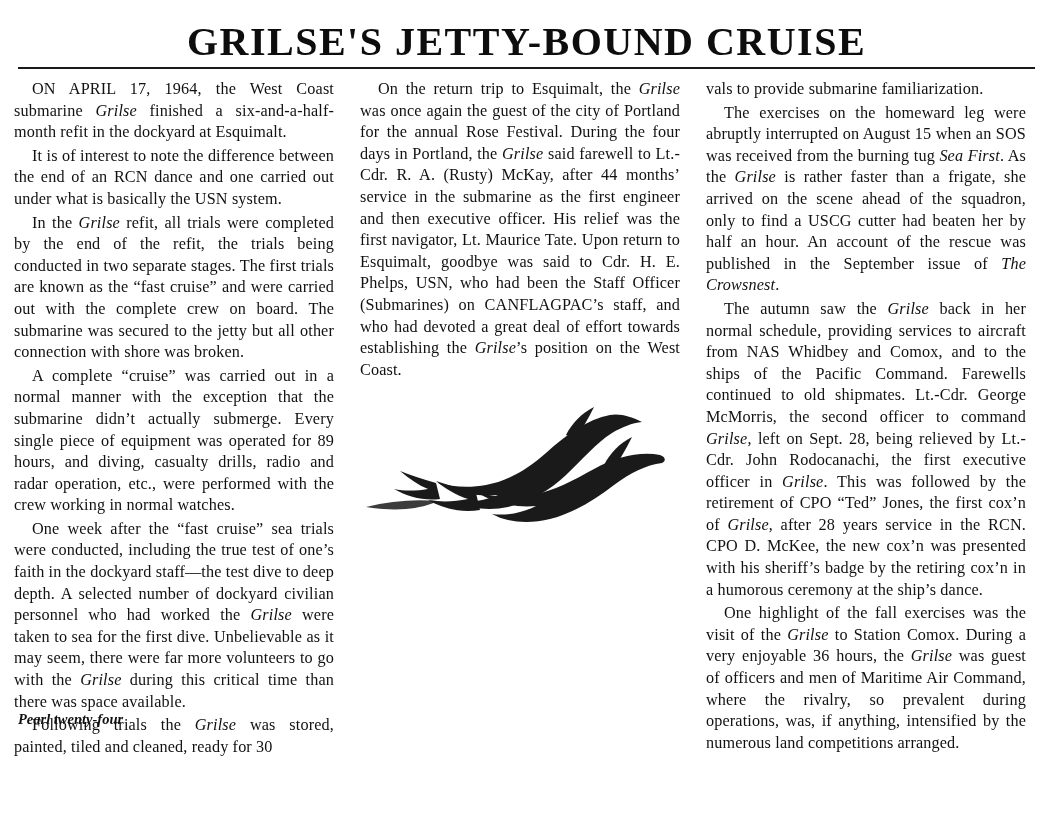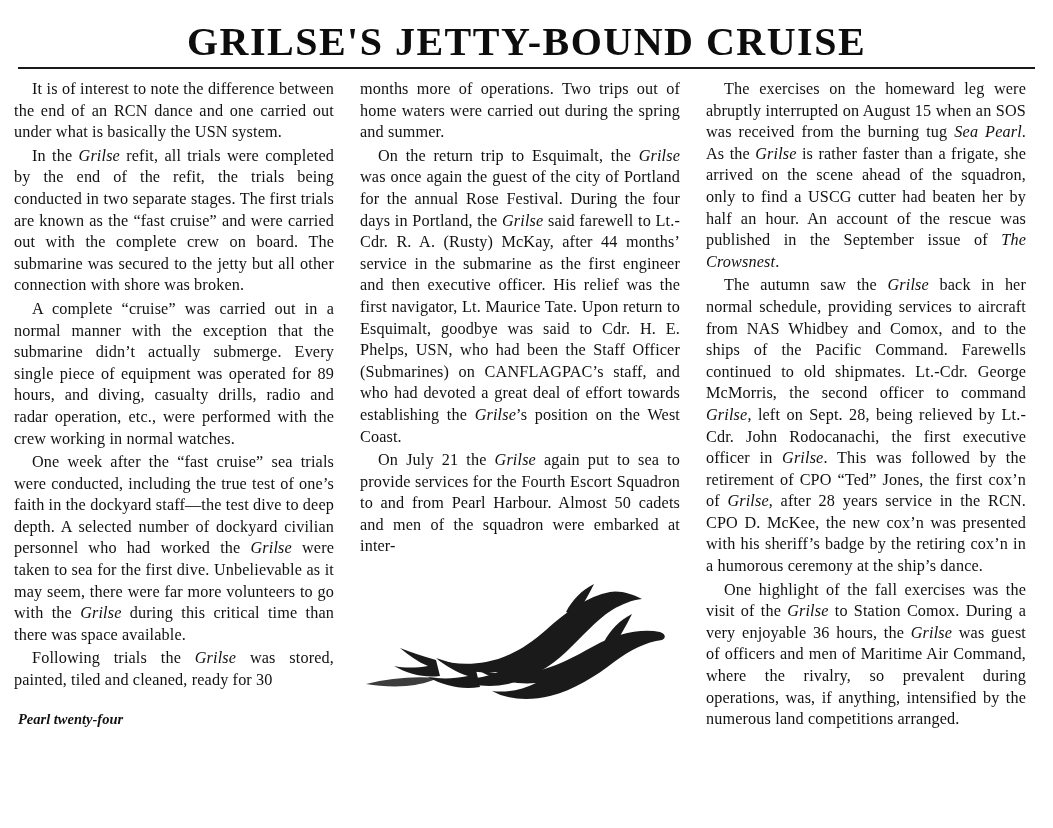--- a/index.html
+++ b/index.html
@@ -85,31 +85,30 @@
 <body>
 
 <div class="page">
 
   <h1 class="headline">GRILSE'S JETTY-BOUND CRUISE</h1>
   <div class="rule"></div>
 
   <div class="columns">
 
     <div class="col">
+      <p class="dropcap-para">ON APRIL 17, 1964, the West Coast submarine <i>Grilse</i> finished a six-and-a-half-month refit in the dockyard at Esquimalt.</p>
       <p>It is of interest to note the difference between the end of an RCN dance and one carried out under what is basically the USN system.</p>
       <p>In the <i>Grilse</i> refit, all trials were completed by the end of the refit, the trials being conducted in two separate stages. The first trials are known as the “fast cruise” and were carried out with the complete crew on board. The submarine was secured to the jetty but all other connection with shore was broken.</p>
       <p>A complete “cruise” was carried out in a normal manner with the exception that the submarine didn’t actually submerge. Every single piece of equipment was operated for 89 hours, and diving, casualty drills, radio and radar operation, etc., were performed with the crew working in normal watches.</p>
       <p>One week after the “fast cruise” sea trials were conducted, including the true test of one’s faith in the dockyard staff—the test dive to deep depth. A selected number of dockyard civilian personnel who had worked the <i>Grilse</i> were taken to sea for the first dive. Unbelievable as it may seem, there were far more volunteers to go with the <i>Grilse</i> during this critical time than there was space available.</p>
       <p>Following trials the <i>Grilse</i> was stored, painted, tiled and cleaned, ready for 30</p>
     </div>
 
     <div class="col">
-      <p class="noindent">months more of operations. Two trips out of home waters were carried out during the spring and summer.</p>
       <p>On the return trip to Esquimalt, the <i>Grilse</i> was once again the guest of the city of Portland for the annual Rose Festival. During the four days in Portland, the <i>Grilse</i> said farewell to Lt.-Cdr. R. A. (Rusty) McKay, after 44 months’ service in the submarine as the first engineer and then executive officer. His relief was the first navigator, Lt. Maurice Tate. Upon return to Esquimalt, goodbye was said to Cdr. H. E. Phelps, USN, who had been the Staff Officer (Submarines) on CANFLAGPAC’s staff, and who had devoted a great deal of effort towards establishing the <i>Grilse</i>’s position on the West Coast.</p>
-      <p>On July 21 the <i>Grilse</i> again put to sea to provide services for the Fourth Escort Squadron to and from Pearl Harbour. Almost 50 cadets and men of the squadron were embarked at inter-</p>
 
       <div class="dolphins">
         <svg width="320" height="130" viewBox="0 0 320 130" xmlns="http://www.w3.org/2000/svg">
           <g fill="#1a1a1a">
 
             <path d="M250 20 C228 24 206 40 186 58 C168 74 148 86 126 90 C110 93 92 92 78 88 C96 98 118 102 138 100 C124 106 110 108 96 106 C110 114 130 116 148 112 C170 107 190 95 206 80 C222 65 236 48 252 38 C262 32 272 28 282 27 C272 22 260 18 250 20 Z"></path>
 
             <path d="M206 40 C212 28 222 18 234 12 C228 24 222 34 216 44 Z"></path>
 
             <path d="M76 88 C62 84 50 80 40 76 C50 84 58 90 68 94 C56 96 44 96 34 94 C48 102 64 106 80 104 Z"></path>
@@ -122,21 +121,22 @@
 
             <path d="M116 98 C102 94 88 90 76 86 C86 94 96 100 108 104 C94 107 80 107 68 105 C84 114 102 118 120 115 Z"></path>
 
             <path d="M6 112 C30 106 54 104 78 106 C70 110 58 113 46 114 C32 115 18 114 6 112 Z" opacity="0.85"></path>
           </g>
         </svg>
       </div>
     </div>
 
     <div class="col">
-      <p>The exercises on the homeward leg were abruptly interrupted on August 15 when an SOS was received from the burning tug <i>Sea Pearl</i>. As the <i>Grilse</i> is rather faster than a frigate, she arrived on the scene ahead of the squadron, only to find a USCG cutter had beaten her by half an hour. An account of the rescue was published in the September issue of <i>The Crowsnest</i>.</p>
+      <p class="noindent">vals to provide submarine familiarization.</p>
+      <p>The exercises on the homeward leg were abruptly interrupted on August 15 when an SOS was received from the burning tug <i>Sea First</i>. As the <i>Grilse</i> is rather faster than a frigate, she arrived on the scene ahead of the squadron, only to find a USCG cutter had beaten her by half an hour. An account of the rescue was published in the September issue of <i>The Crowsnest</i>.</p>
       <p>The autumn saw the <i>Grilse</i> back in her normal schedule, providing services to aircraft from NAS Whidbey and Comox, and to the ships of the Pacific Command. Farewells continued to old shipmates. Lt.-Cdr. George McMorris, the second officer to command <i>Grilse</i>, left on Sept. 28, being relieved by Lt.-Cdr. John Rodocanachi, the first executive officer in <i>Grilse</i>. This was followed by the retirement of CPO “Ted” Jones, the first cox’n of <i>Grilse</i>, after 28 years service in the RCN. CPO D. McKee, the new cox’n was presented with his sheriff’s badge by the retiring cox’n in a humorous ceremony at the ship’s dance.</p>
       <p>One highlight of the fall exercises was the visit of the <i>Grilse</i> to Station Comox. During a very enjoyable 36 hours, the <i>Grilse</i> was guest of officers and men of Maritime Air Command, where the rivalry, so prevalent during operations, was, if anything, intensified by the numerous land competitions arranged.</p>
     </div>
 
   </div>
 
   <div class="footer">Pearl twenty-four</div>
 </div>
 
 </body></html>

